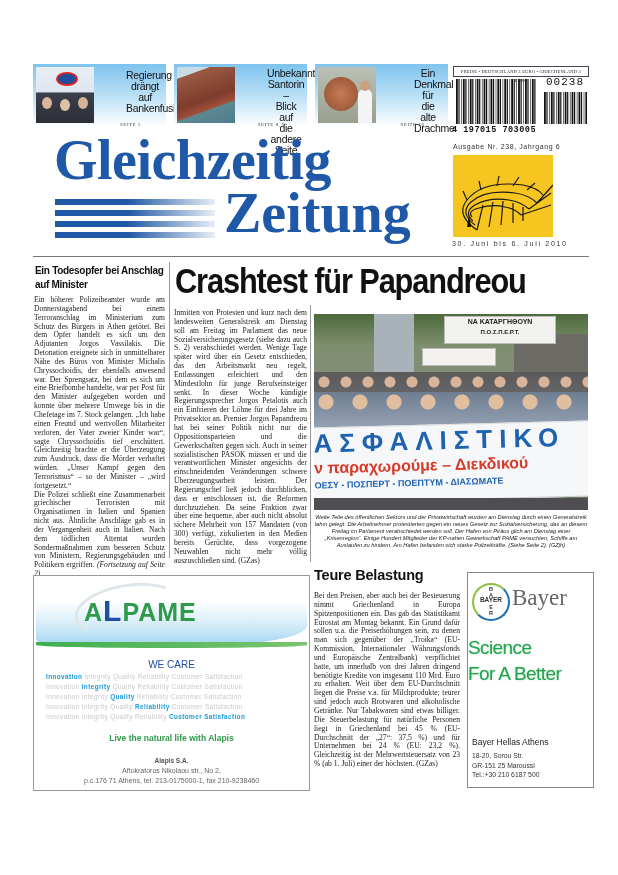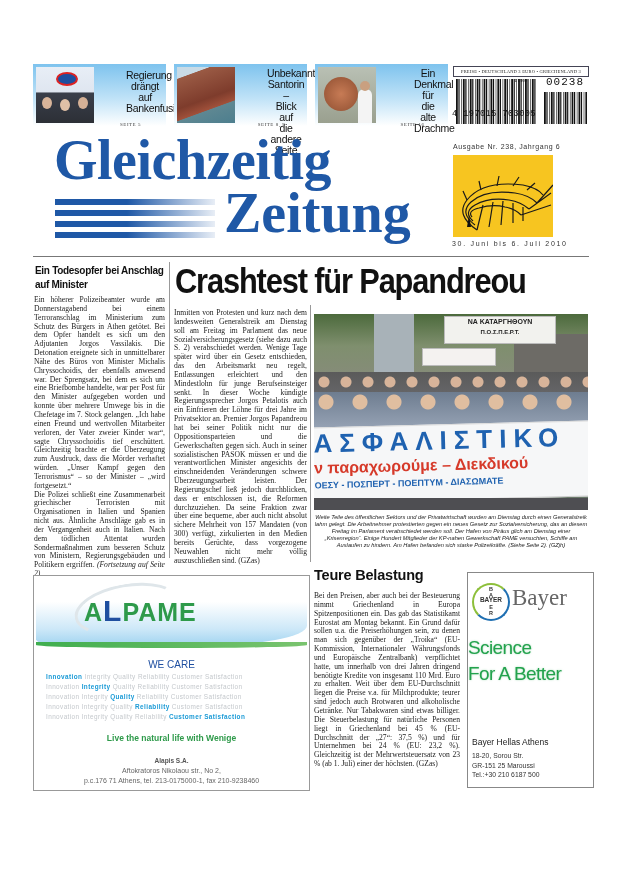--- a/index.html
+++ b/index.html
@@ -10,21 +10,21 @@
   .teaser { position:absolute; top:64px; height:62px; background:linear-gradient(180deg,#7ec3ee 0%,#bfe2f7 55%,#ffffff 100%); }
   .teaser .pic { position:absolute; left:3px; top:3px; width:58px; height:56px; }
   .teaser .ttl { position:absolute; left:64px; right:2px; top:4px; text-align:center; font-family:"Liberation Sans", sans-serif; font-size:10.5px; line-height:11px; color:#111; letter-spacing:-0.3px;margin-left:29px; }
   .teaser .seite { position:absolute; left:64px; right:2px; bottom:-1px; text-align:center; font-size:5px; letter-spacing:0.5px; color:#444; }
 
   
   .pricebox { position:absolute; left:453px; top:66px; width:134px; height:9px; border:1px solid #445; font-size:4.5px; line-height:9px; text-align:center; color:#222; letter-spacing:0.2px; }
   .barcode { position:absolute; left:456px; top:79px; width:82px; height:45px; }
   .barcode2 { position:absolute; left:544px; top:92px; width:43px; height:32px; }
   .issue-num { position:absolute; left:546px; top:76px; font-family:"Liberation Mono", monospace; font-size:11px; letter-spacing:1px; color:#111; }
-  .ean { position:absolute; left:452px; top:109px; font-family:"Liberation Mono", monospace; font-size:8.5px; letter-spacing:0.5px; color:#111; }
+  .ean { position:absolute; left:452px; top:125px; font-family:"Liberation Mono", monospace; font-size:8.5px; letter-spacing:0.5px; color:#111;font-weight:bold; }
 
   
   .mast1 { position:absolute; left:54px; top:132px; font-family:"Liberation Serif", serif; font-weight:bold; font-size:56px; color:#1f58a6; letter-spacing:-0.5px; line-height:56px; }
   .mast2 { position:absolute; left:224px; top:185px; font-family:"Liberation Serif", serif; font-weight:bold; font-size:56px; color:#1f58a6; line-height:56px; }
   .stripe { position:absolute; left:55px; height:6px; width:160px; background:linear-gradient(90deg,#1f58a6 0%,#1f58a6 45%,rgba(31,88,166,0.1) 100%); }
   .ausgabe { position:absolute; left:453px; top:143px; font-family:"Liberation Sans", sans-serif; font-size:7px; letter-spacing:0.6px; color:#333; }
   .yellowlogo { position:absolute; left:453px; top:155px; width:100px; height:82px; background:#f7c520; }
   .datum { position:absolute; left:452px; top:240px; font-family:"Liberation Sans", sans-serif; font-size:7px; letter-spacing:1.7px; color:#333; }
   .rule { position:absolute; height:1px; background:#888; }
 
@@ -214,21 +214,21 @@
     <span>A</span><span style="color:#1f4fa0;font-size:30px;">L</span><span>PAME</span>
   </div>
   <div class="abs sans" style="left:0;width:275px;top:83px;text-align:center;font-size:10px;color:#1f4fa0;">WE CARE</div>
   <div class="abs sans" id="alapis-values" style="left:12px;top:96px;width:255px;font-size:6.4px;line-height:10px;letter-spacing:0.4px;">
       <div><span style="color: rgb(26, 154, 214); font-weight: bold;">Innovation </span><span style="color: rgb(196, 200, 204);">Integrity </span><span style="color: rgb(196, 200, 204);">Quality </span><span style="color: rgb(196, 200, 204);">Reliability </span><span style="color: rgb(196, 200, 204);">Customer Satisfaction </span></div>
       <div><span style="color: rgb(196, 200, 204);">Innovation </span><span style="color: rgb(26, 154, 214); font-weight: bold;">Integrity </span><span style="color: rgb(196, 200, 204);">Quality </span><span style="color: rgb(196, 200, 204);">Reliability </span><span style="color: rgb(196, 200, 204);">Customer Satisfaction </span></div>
       <div><span style="color: rgb(196, 200, 204);">Innovation </span><span style="color: rgb(196, 200, 204);">Integrity </span><span style="color: rgb(26, 154, 214); font-weight: bold;">Quality </span><span style="color: rgb(196, 200, 204);">Reliability </span><span style="color: rgb(196, 200, 204);">Customer Satisfaction </span></div>
       <div><span style="color: rgb(196, 200, 204);">Innovation </span><span style="color: rgb(196, 200, 204);">Integrity </span><span style="color: rgb(196, 200, 204);">Quality </span><span style="color: rgb(26, 154, 214); font-weight: bold;">Reliability </span><span style="color: rgb(196, 200, 204);">Customer Satisfaction </span></div>
       <div><span style="color: rgb(196, 200, 204);">Innovation </span><span style="color: rgb(196, 200, 204);">Integrity </span><span style="color: rgb(196, 200, 204);">Quality </span><span style="color: rgb(196, 200, 204);">Reliability </span><span style="color: rgb(26, 154, 214); font-weight: bold;">Customer Satisfaction </span></div>
     </div>
-  <div class="abs sans" style="left:0;width:275px;top:157px;text-align:center;font-size:8.5px;font-weight:bold;color:#2e9a4a;">Live the natural life with Wenige</div>
+  <div class="abs sans" style="left:0;width:275px;top:157px;text-align:center;font-size:8.5px;font-weight:bold;color:#2e9a4a;">Live the natural life with Alapis</div>
   <div class="abs sans" style="left:0;width:275px;top:181px;text-align:center;font-size:6.5px;font-weight:bold;color:#555;">Alapis S.A.</div>
   <div class="abs sans" style="left:0;width:275px;top:191px;text-align:center;font-size:7px;color:#666;">Aftokratoros Nikolaou str., No 2,</div>
   <div class="abs sans" style="left:0;width:275px;top:201px;text-align:center;font-size:7px;color:#666;">p.c.176 71 Athens, tel. 213-0175000-1, fax 210-9238460</div>
 </div>
 
 <div class="ad-bayer">
   <div class="abs" style="left:4px;top:10px;width:34px;height:34px;border-radius:50%;border:2px solid #8dbf3a;border-right-color:#1f6fb2;border-bottom-color:#1f6fb2;">
     <div class="abs sans" style="left:0;top:11px;width:34px;text-align:center;font-size:6.5px;font-weight:bold;color:#333;">BAYER</div>
     <div class="abs sans" style="left:14px;top:1px;width:6px;font-size:5.5px;line-height:6px;font-weight:bold;color:#333;text-align:center;">B<br>A<br><br>E<br>R</div>
   </div>

